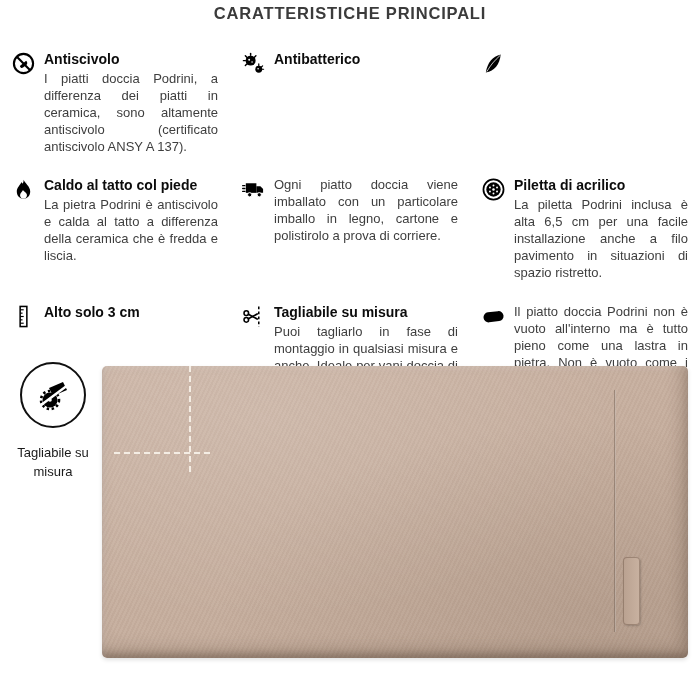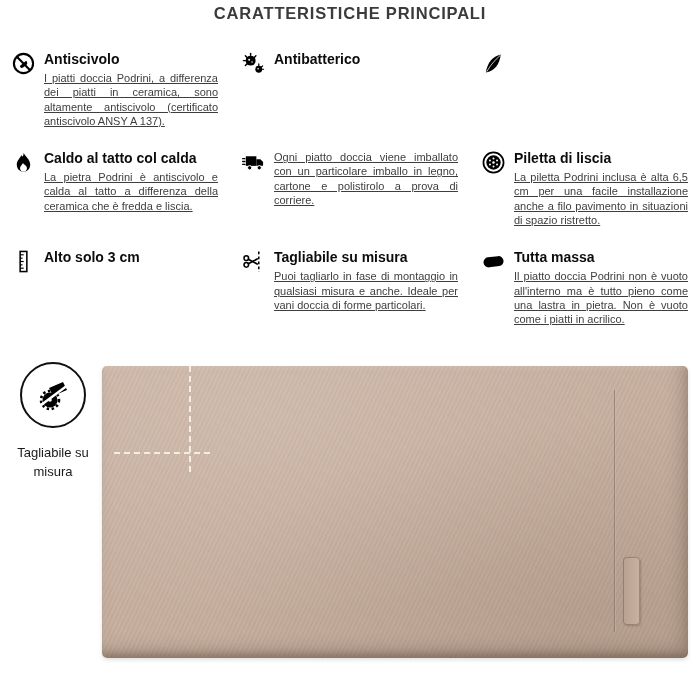--- a/index.html
+++ b/index.html
@@ -9,21 +9,21 @@
   .title { text-align:center; padding-top:4px; font-size:16.5px; font-weight:bold;
            letter-spacing:0.8px; color:#3b3b3b; }
 
   .grid { display:grid; grid-template-columns:206px 216px 206px; justify-content:space-between;
           padding:28px 12px 0 12px; row-gap:22px; }
   .feature { display:flex; align-items:flex-start; }
   .f-icon { flex:0 0 23px; width:23px; margin-right:9px; padding-top:1px; }
   .f-icon svg { width:23px; height:23px; display:block; }
   .f-body { flex:1; }
   .f-title { font-size:14px; font-weight:bold; color:#0c0c0c; margin-bottom:4px; }
-  .f-desc { font-size:11px; line-height:1.3; color:#3e3e3e; text-align:justify;text-decoration:underline; }
+  .f-desc { font-size:13px; line-height:1.3; color:#3e3e3e; text-align:justify; }
 
   .badge { position:absolute; left:10px; top:362px; width:86px; text-align:center; }
   .badge-circle { width:66px; height:66px; border:2.5px solid #101010; border-radius:50%;
                   margin:0 auto 16px auto; display:flex; align-items:center; justify-content:center; background:#fff; }
   .badge-label { font-size:13px; color:#1a1a1a; line-height:1.45; }
 
   .tray { position:absolute; left:102px; top:366px; width:586px; height:292px; border-radius:5px;
           background:
             radial-gradient(ellipse at 28% 18%, rgba(255,255,255,0.10), transparent 60%),
             radial-gradient(ellipse at 85% 85%, rgba(70,50,35,0.10), transparent 55%),
@@ -101,21 +101,21 @@
     </div>
 
     <div class="feature">
       <span class="f-icon">
         <svg viewBox="0 0 24 24">
             <path d="M12.2 1.8 C 13.2 5.5, 19 8.5, 19 14 C 19 18.4, 15.9 21.5, 12 21.5 C 8.1 21.5, 5 18.4, 5 14 C 5 9.8, 8.6 7.6, 9.8 4.2 C 10.6 6.2, 11.8 6.8, 12.2 1.8 Z" fill="#000"></path>
             <path d="M12 21.5 C 9.9 21.5, 8.4 19.9, 8.4 17.9 C 8.4 15.4, 10.7 14.5, 11.5 12.4 C 12.5 14.4, 15.6 15.1, 15.6 17.9 C 15.6 19.9, 14.1 21.5, 12 21.5 Z" fill="#fff"></path>
           </svg>
       </span>
       <div class="f-body">
-        <div class="f-title">Caldo al tatto col calda</div>
+        <div class="f-title">Caldo al tatto col piede</div>
         <div class="f-desc">La pietra Podrini è antiscivolo e calda al tatto a differenza della ceramica che è fredda e liscia.</div>
       </div>
     </div>
 
     <div class="feature">
       <span class="f-icon">
         <svg viewBox="0 0 24 24">
             <g stroke="#000" stroke-width="1.4" stroke-linecap="round">
               <line x1="0.7" y1="8" x2="3" y2="8"></line>
               <line x1="0.7" y1="11" x2="3" y2="11"></line>
@@ -142,21 +142,21 @@
               <circle cx="12" cy="7.8" r="1"></circle>
               <circle cx="15.7" cy="9.9" r="1"></circle>
               <circle cx="15.7" cy="14.1" r="1"></circle>
               <circle cx="12" cy="16.2" r="1"></circle>
               <circle cx="8.3" cy="14.1" r="1"></circle>
               <circle cx="8.3" cy="9.9" r="1"></circle>
             </g>
           </svg>
       </span>
       <div class="f-body">
-        <div class="f-title">Piletta di liscia</div>
+        <div class="f-title">Piletta di acrilico</div>
         <div class="f-desc">La piletta Podrini inclusa è alta 6,5 cm per una facile installazione anche a filo pavimento in situazioni di spazio ristretto.</div>
       </div>
     </div>
 
     <div class="feature">
       <span class="f-icon">
         <svg viewBox="0 0 24 24">
             <rect x="8.5" y="1.5" width="7" height="21" fill="none" stroke="#000" stroke-width="1.6"></rect>
             <g stroke="#000" stroke-width="1.2">
               <line x1="8.5" y1="5" x2="12.2" y2="5"></line>
@@ -188,21 +188,20 @@
       </div>
     </div>
 
     <div class="feature">
       <span class="f-icon">
         <svg viewBox="0 0 24 24">
             <rect x="1.5" y="7" width="21" height="10.5" rx="5.2" fill="#000" transform="rotate(-7 12 12)"></rect>
           </svg>
       </span>
       <div class="f-body">
-        <div class="f-title">Tutta massa</div>
         <div class="f-desc">Il piatto doccia Podrini non è vuoto all'interno ma è tutto pieno come una lastra in pietra. Non è vuoto come i piatti in acrilico.</div>
       </div>
     </div>
 
   </div>
 
   <div class="badge">
     <div class="badge-circle">
       <svg viewBox="0 0 40 40" width="40" height="40">
           <path d="M16 13 L30 7 L34 15 L20 21 Z" fill="#000"></path>

